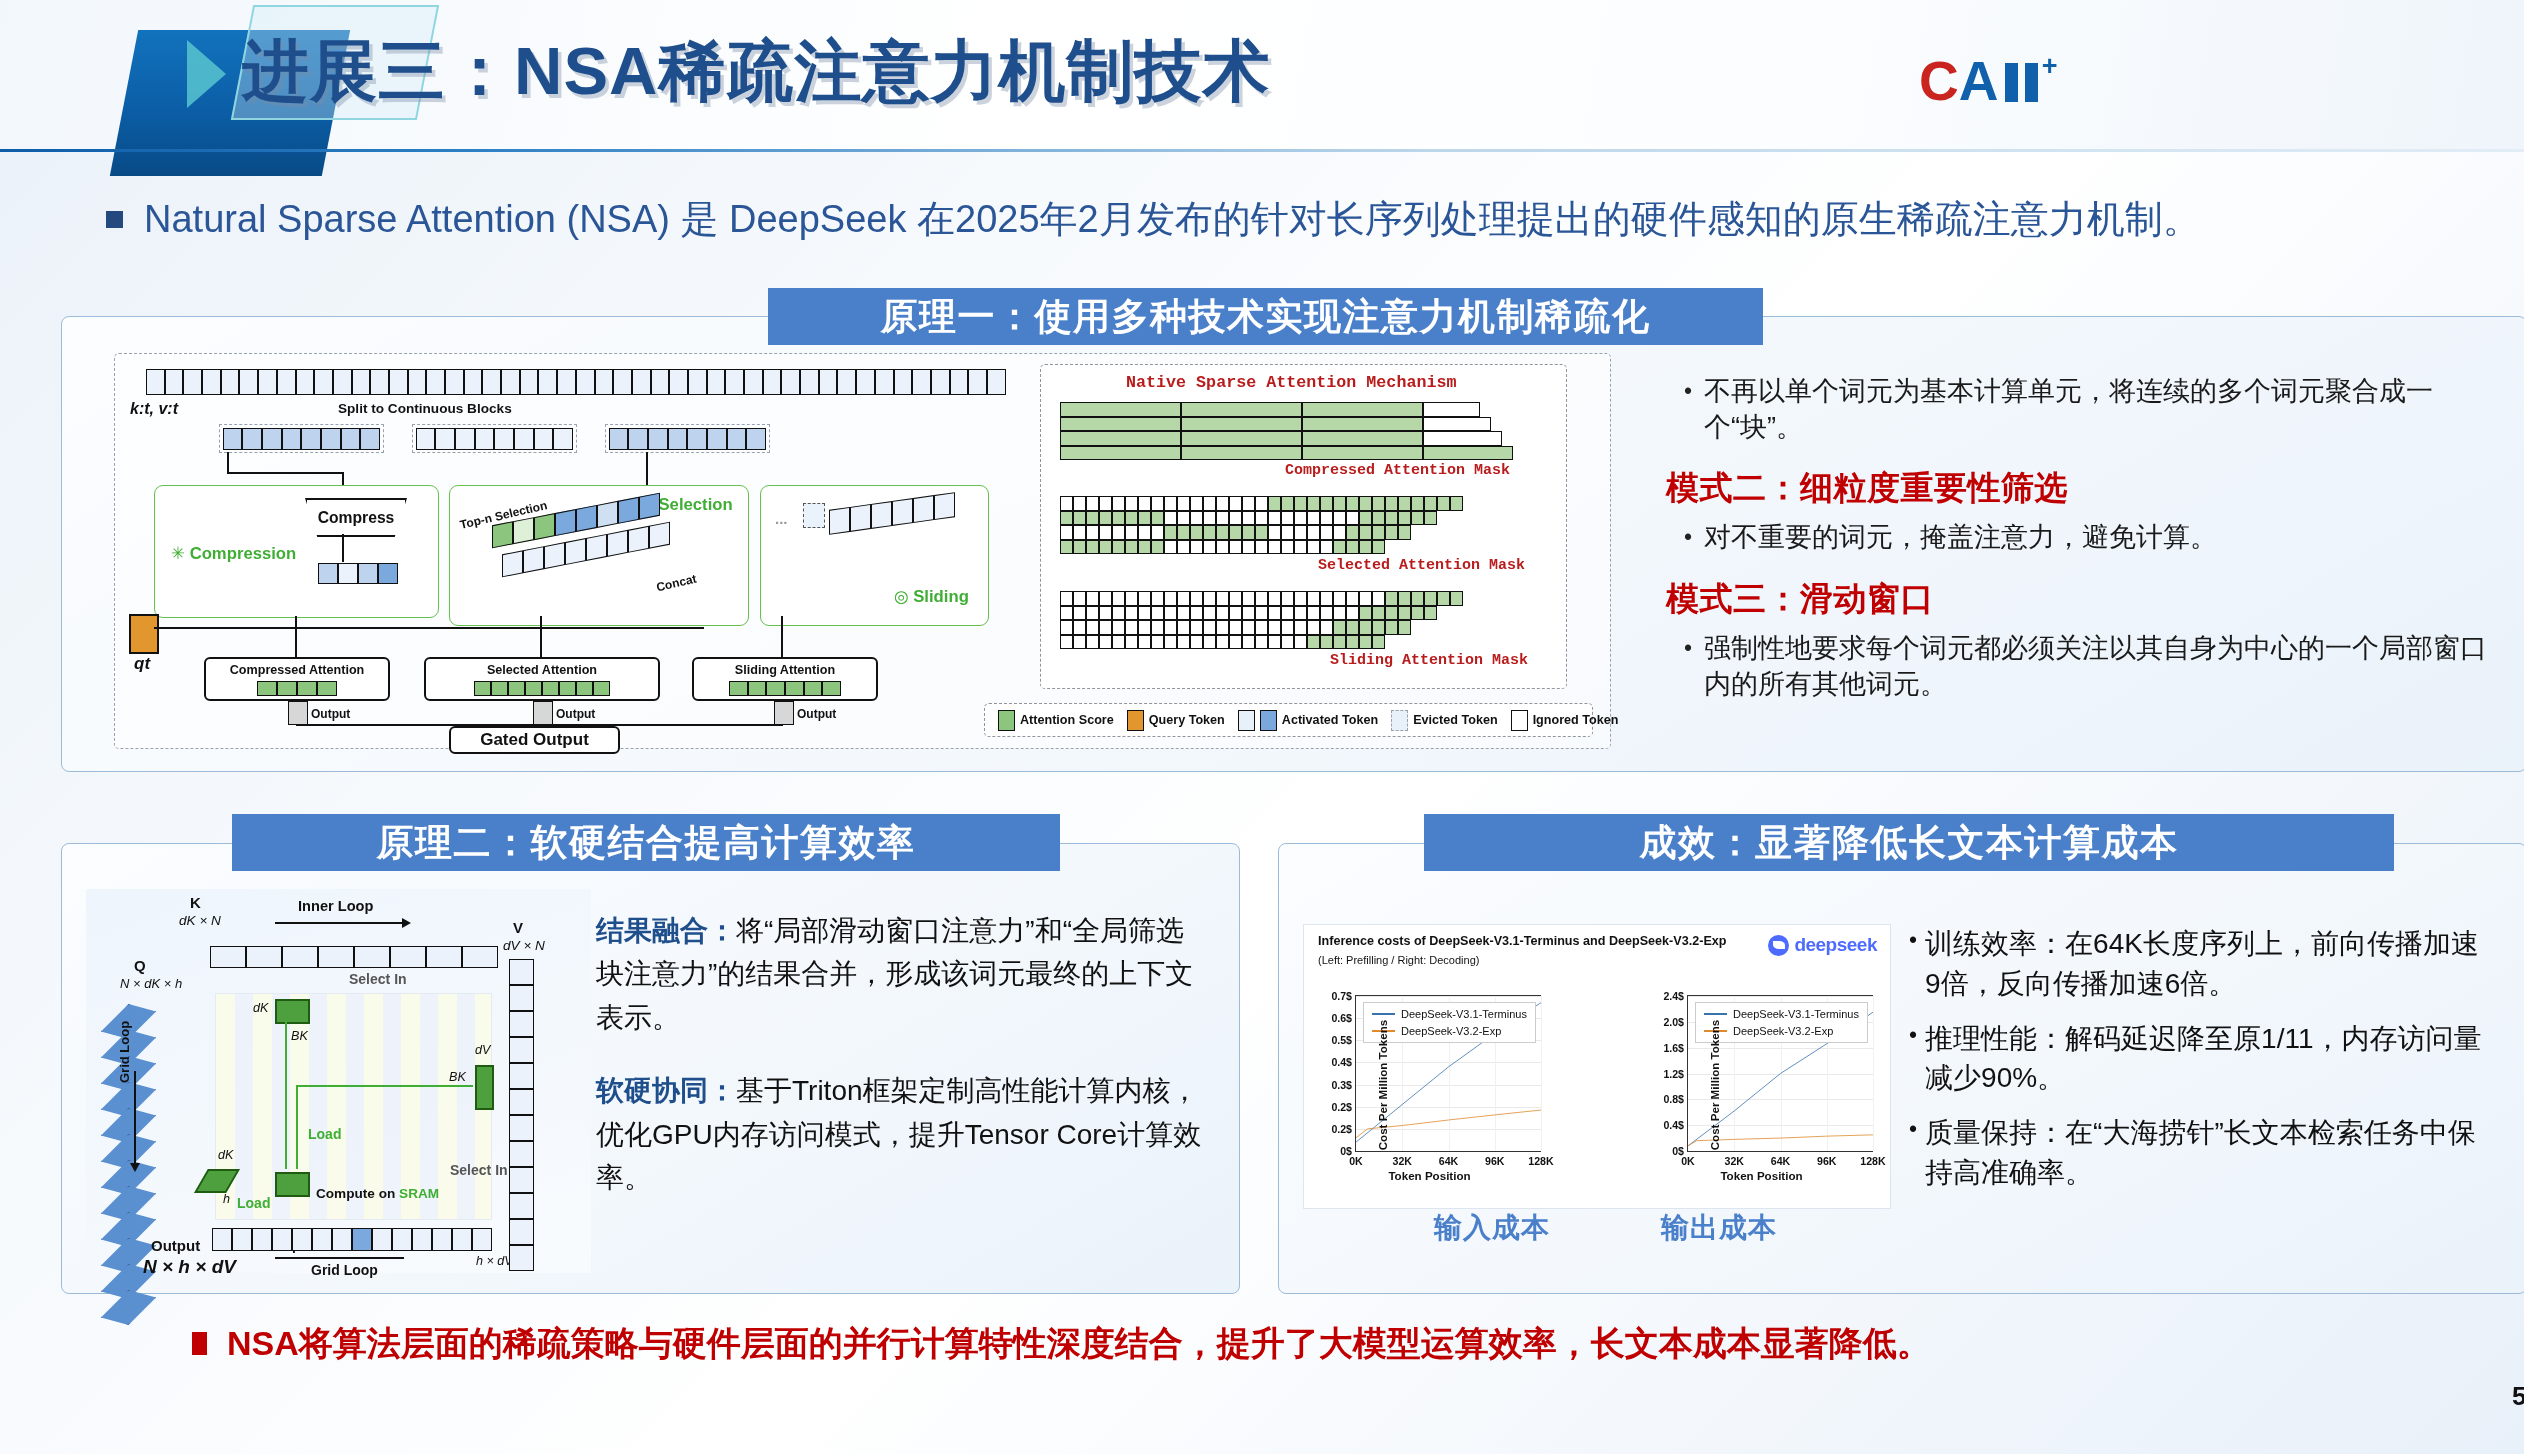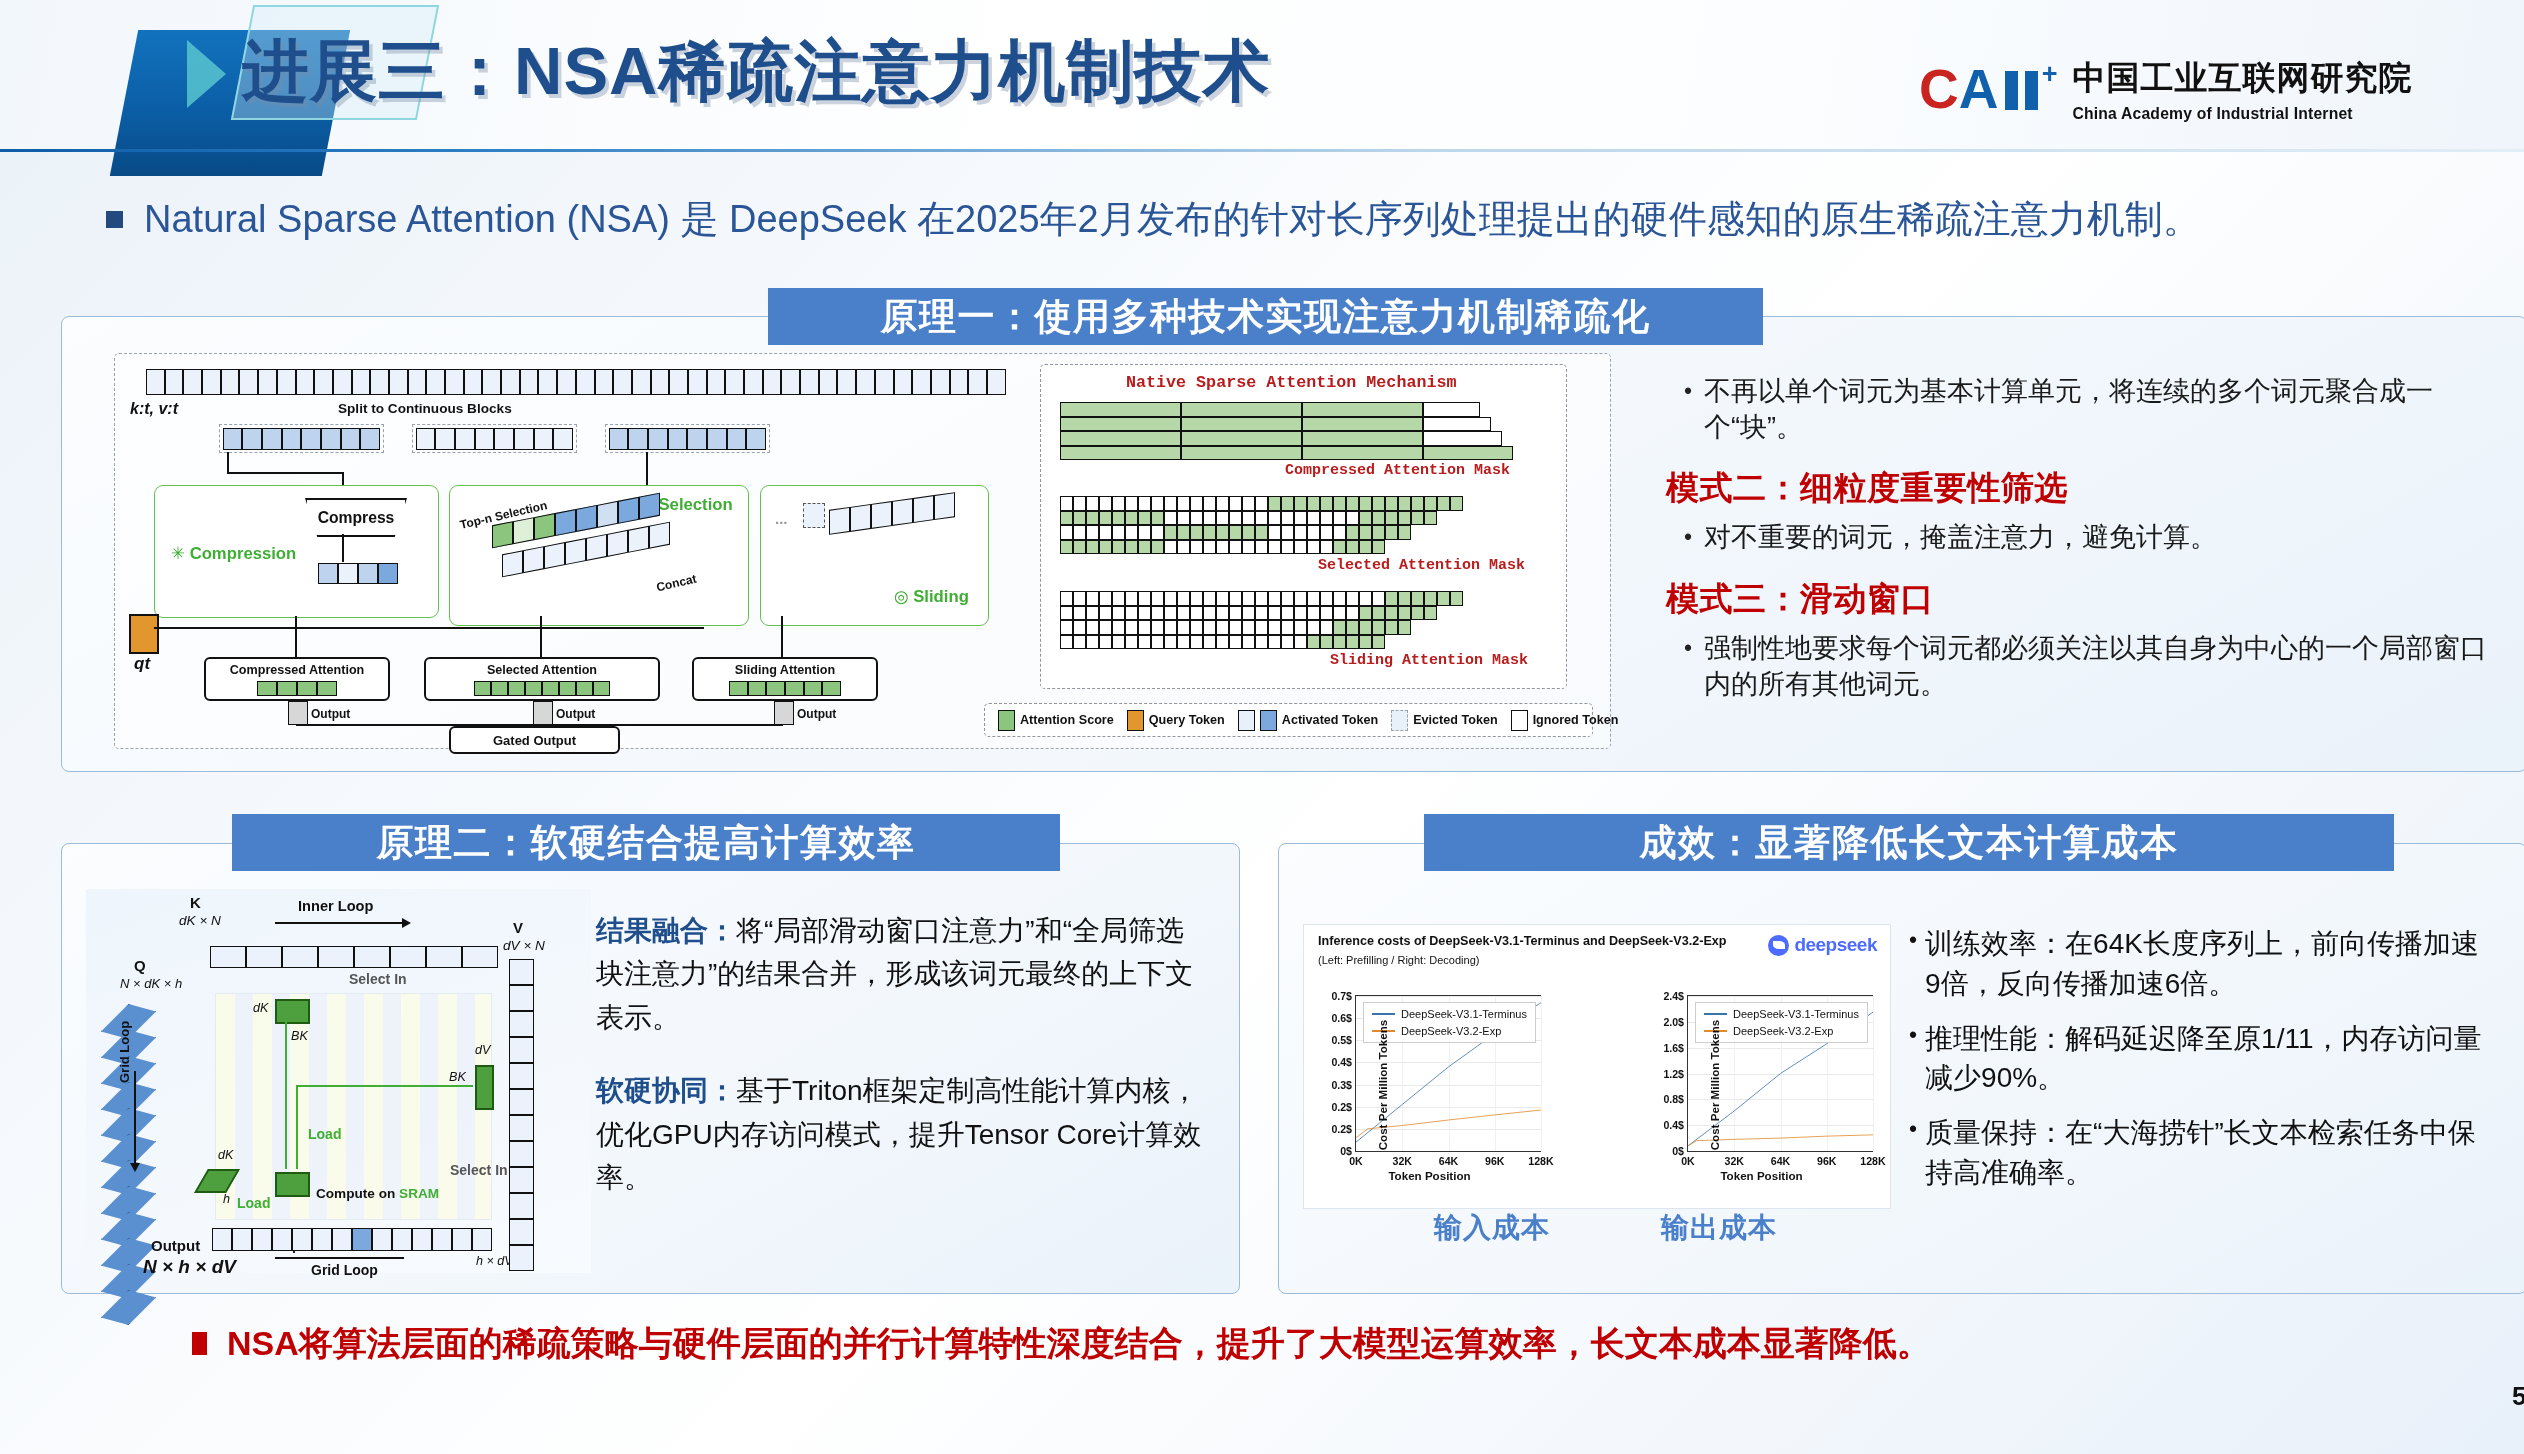--- a/index.html
+++ b/index.html
@@ -162,24 +162,20 @@
   <div class="title">进展三：NSA稀疏注意力机制技术</div>
 
   <div class="logo">
     <div class="logo-mark">
       <span class="lm-c">C</span>
       <span class="lm-a">A</span>
       <span class="lm-bar"></span>
       <span class="lm-bar"></span>
       <span class="lm-plus">+</span>
     </div>
-    <div class="logo-txt">
-      <div class="logo-cn">中国工业互联网研究院</div>
-      <div class="logo-en">China Academy of Industrial Internet</div>
-    </div>
   </div>
   <div class="hdr-rule"></div>
 </div>
 
 <div class="intro">
   <div class="intro-bullet"></div>
   <div class="intro-text">Natural Sparse Attention (NSA) 是 DeepSeek 在2025年2月发布的针对长序列处理提出的硬件感知的原生稀疏注意力机制。</div>
 </div>
 
 <div class="panel" id="panel1"></div>
@@ -386,21 +382,21 @@
 
   <div class="outbox" style="left:162px;top:337px;width:18px;height:22px;"></div>
   <div class="lbl" style="left:185px;top:343px;font-size:12px;">Output</div>
   <div class="outbox" style="left:407px;top:337px;width:18px;height:22px;"></div>
   <div class="lbl" style="left:430px;top:343px;font-size:12px;">Output</div>
   <div class="outbox" style="left:648px;top:337px;width:18px;height:22px;"></div>
   <div class="lbl" style="left:671px;top:343px;font-size:12px;">Output</div>
 
   <div class="hline" style="left:170px;top:360px;width:487px;height:2px;"></div>
   <div class="attbox" style="left:323px;top:362px;width:167px;height:24px;">
-    <div class="t" style="font-size:13px;">Gated Output</div>
+    <div class="t" style="font-size:17px;">Gated Output</div>
   </div>
 
   <div class="maskpanel" style="left:914px;top:0px;width:525px;height:323px;"></div>
   <div class="masktitle" style="left:1000px;top:9px;font-size:16.7px;">Native Sparse Attention Mechanism</div>
   <div id="mask1" style="position:absolute;left:934px;top:38px;">
       <div class="mrow">
         <div class="mc" style="width: 119px; height: 12.6px; background: rgb(182, 215, 168);"></div>
         <div class="mc" style="width: 119px; height: 12.6px; background: rgb(182, 215, 168);"></div>
         <div class="mc" style="width: 119px; height: 12.6px; background: rgb(182, 215, 168);"></div>
         <div class="mc" style="width: 55px; height: 12.6px; background: rgb(255, 255, 255);"></div>

